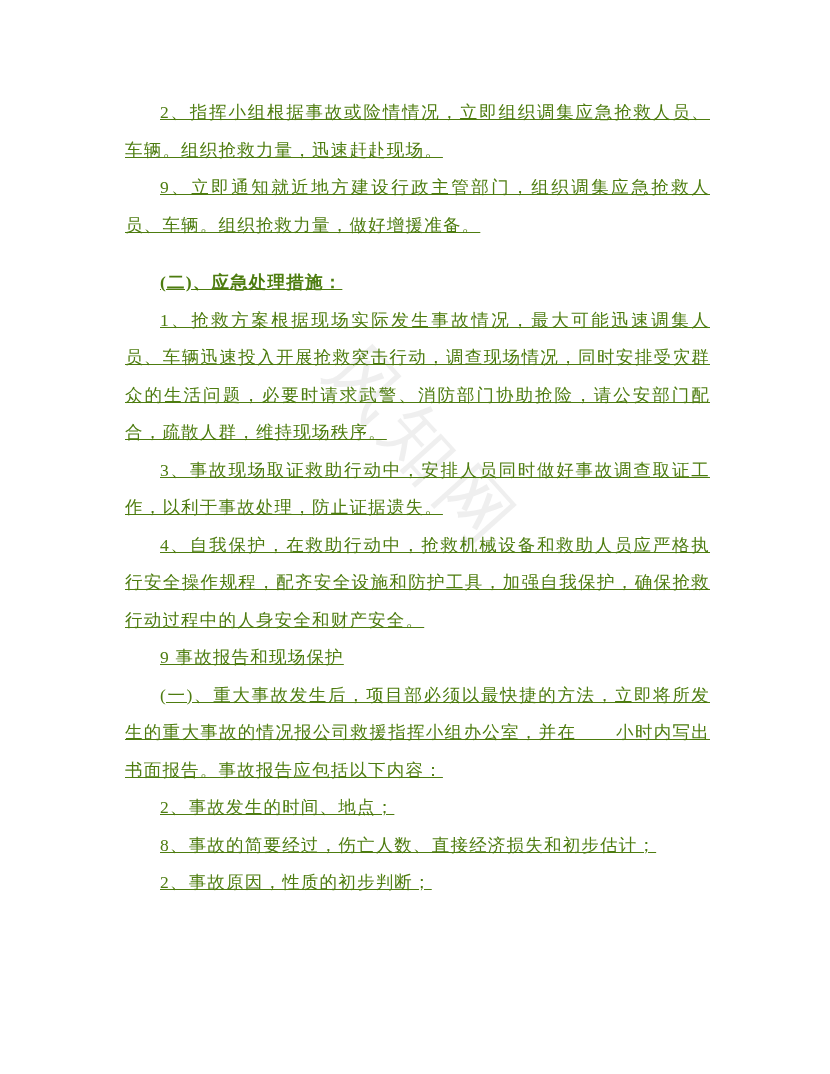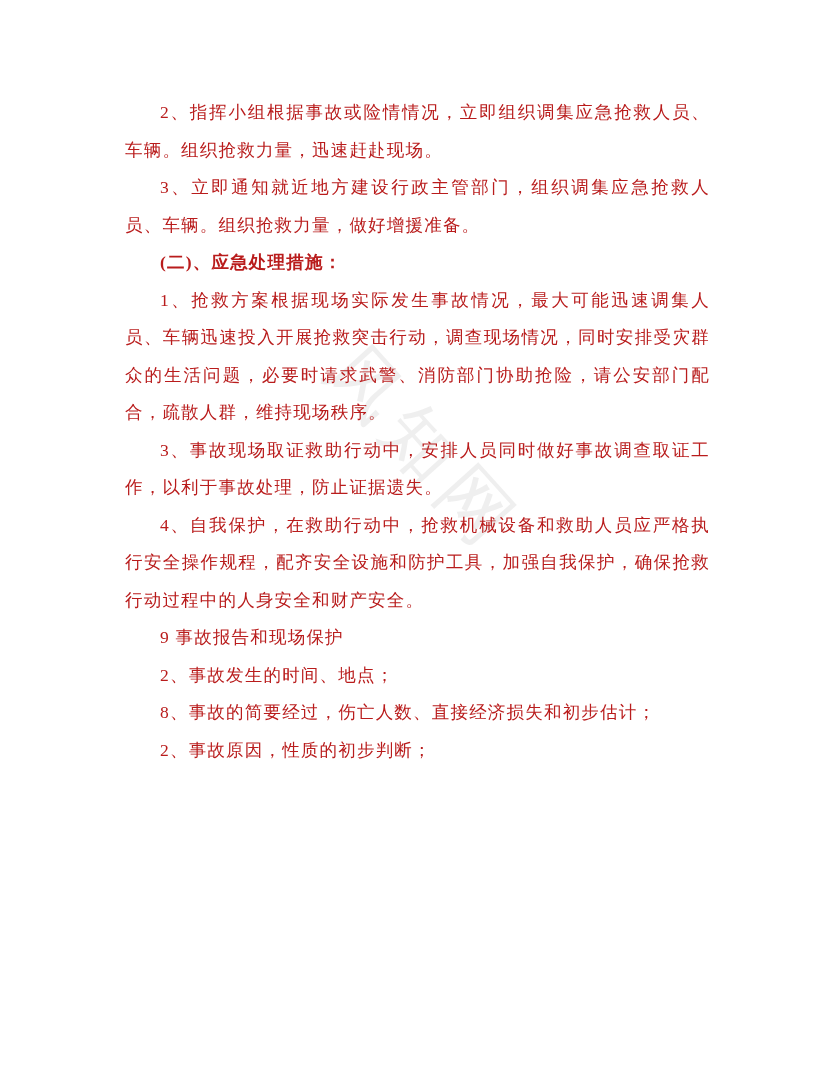--- a/index.html
+++ b/index.html
@@ -24,28 +24,30 @@
   }
   .content {
     position: relative;
     z-index: 2;
   }
   .content p {
     margin: 0;
     padding: 0;
     font-size: 17.5px;
     line-height: 37.5px;
-    color: #b91c1c;
+    color: #4d7c0f;
     text-indent: 2em;
     text-align: justify;
     letter-spacing: 1.2px;
     font-weight: 400;
+    text-decoration: underline;
   }
   .content p.bold {
     font-weight: 700;
+    margin-top: 20px;
   }
   .watermark {
     position: absolute;
     z-index: 1;
     top: 400px;
     left: 300px;
     transform: rotate(48deg);
     transform-origin: center center;
     font-size: 72px;
     letter-spacing: 10px;
@@ -56,23 +58,24 @@
     font-family: "Liberation Sans", sans-serif;
   }
 </style>
 </head>
 <body>
 
 <div class="page">
   <div class="watermark">风知网</div>
   <div class="content" id="content-container">
       <p>2、指挥小组根据事故或险情情况，立即组织调集应急抢救人员、车辆。组织抢救力量，迅速赶赴现场。</p>
-      <p>3、立即通知就近地方建设行政主管部门，组织调集应急抢救人员、车辆。组织抢救力量，做好增援准备。</p>
+      <p>9、立即通知就近地方建设行政主管部门，组织调集应急抢救人员、车辆。组织抢救力量，做好增援准备。</p>
       <p class="bold">(二)、应急处理措施：</p>
       <p>1、抢救方案根据现场实际发生事故情况，最大可能迅速调集人员、车辆迅速投入开展抢救突击行动，调查现场情况，同时安排受灾群众的生活问题，必要时请求武警、消防部门协助抢险，请公安部门配合，疏散人群，维持现场秩序。</p>
       <p>3、事故现场取证救助行动中，安排人员同时做好事故调查取证工作，以利于事故处理，防止证据遗失。</p>
       <p>4、自我保护，在救助行动中，抢救机械设备和救助人员应严格执行安全操作规程，配齐安全设施和防护工具，加强自我保护，确保抢救行动过程中的人身安全和财产安全。</p>
       <p>9 事故报告和现场保护</p>
+      <p>(一)、重大事故发生后，项目部必须以最快捷的方法，立即将所发生的重大事故的情况报公司救援指挥小组办公室，并在____小时内写出书面报告。事故报告应包括以下内容：</p>
       <p>2、事故发生的时间、地点；</p>
       <p>8、事故的简要经过，伤亡人数、直接经济损失和初步估计；</p>
       <p>2、事故原因，性质的初步判断；</p>
     </div>
 </div>
 
 </body></html>

